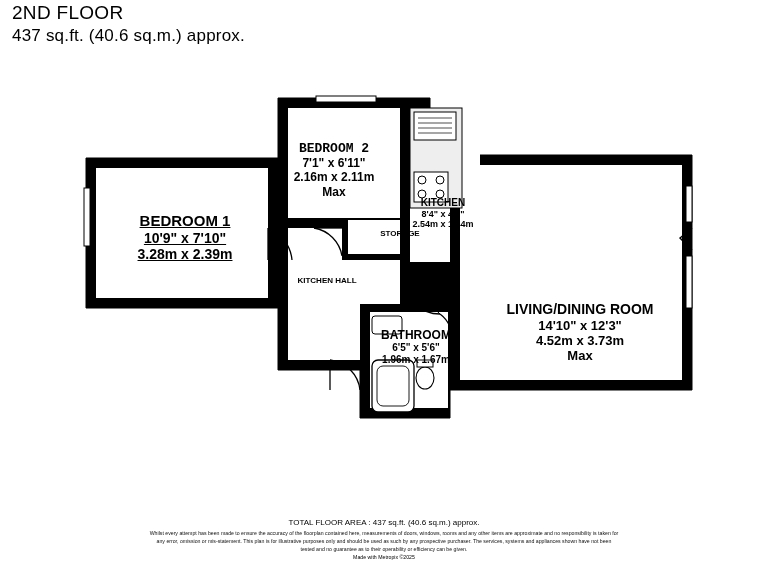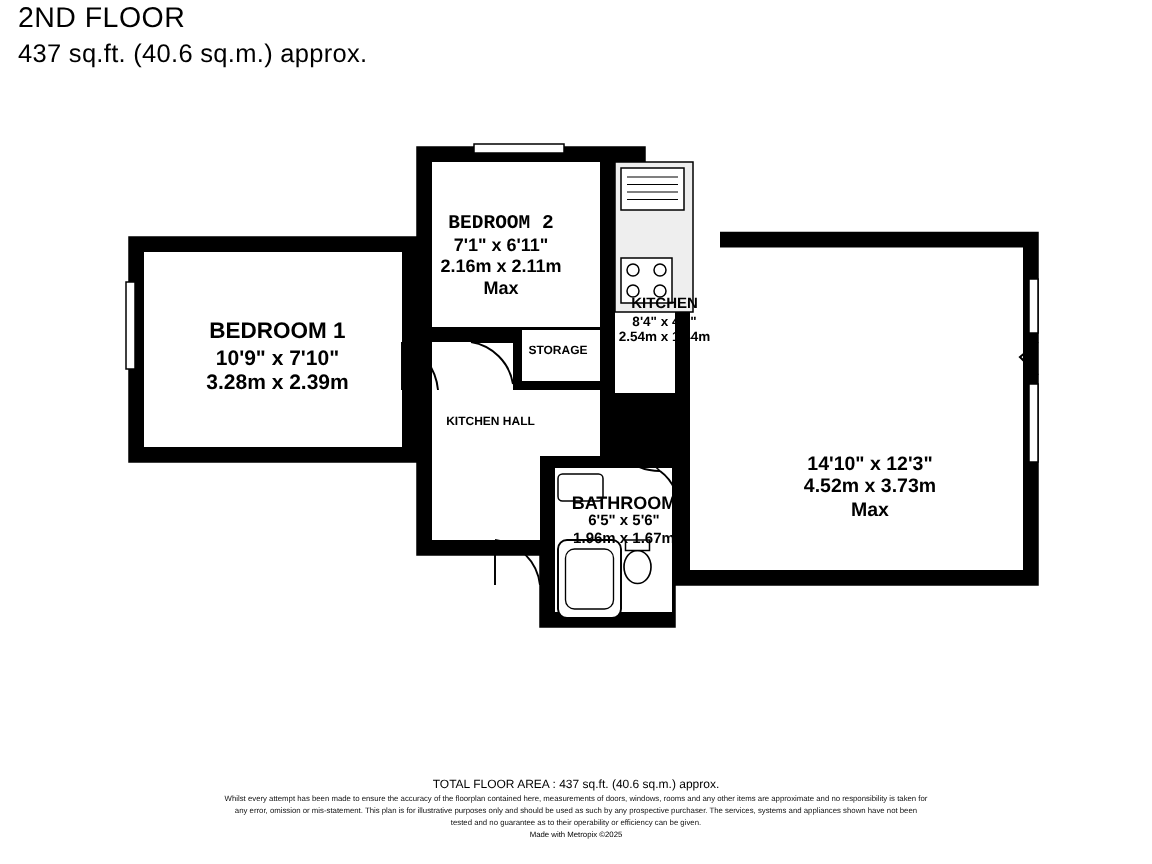--- a/index.html
+++ b/index.html
@@ -49,37 +49,37 @@
     position: absolute;
     text-align: center;
     line-height: 1.18;
     white-space: nowrap;
   }
   .lbl .name {
     font-weight: bold;
   }
 
   
-  .lbl-bed1 { left: 90px; top: 152px; width: 190px; }
+  .lbl-bed1 { left: 90px; top: 152px; width: 190px; text-decoration: underline; }
   .lbl-bed1 .name { font-size: 15px; }
   .lbl-bed1 .dim  { font-size: 14px; font-weight: bold; }
 
   
   .lbl-bed2 { left: 250px; top: 81px; width: 168px; }
   .lbl-bed2 .name { font-size: 13px; font-family: Liberation Mono, monospace; }
   .lbl-bed2 .dim  { font-size: 12px; font-weight: bold; }
   .lbl-bed2 .max  { font-size: 12px; font-weight: bold; }
 
   
   .lbl-kitchen { left: 388px; top: 137px; width: 110px; }
   .lbl-kitchen .name { font-size: 10px; }
   .lbl-kitchen .dim  { font-size: 9px; font-weight: bold; }
 
   
-  .lbl-storage { left: 342px; top: 169px; width: 60px; }
+  .lbl-storage { left: 342px; top: 169px; width: 60px; padding-left: 28px; }
   .lbl-storage .name { font-size: 8px; }
 
   
   .lbl-hall { left: 272px; top: 216px; width: 110px; }
   .lbl-hall .name { font-size: 8px; }
 
   
   .lbl-bath { left: 358px; top: 268px; width: 116px; }
   .lbl-bath .name { font-size: 12px; }
   .lbl-bath .dim  { font-size: 10px; font-weight: bold; }
@@ -270,20 +270,21 @@
     <div class="name">KITCHEN HALL</div>
   </div>
 
   <div class="lbl lbl-bath">
     <div class="name">BATHROOM</div>
     <div class="dim">6'5"  x 5'6"</div>
     <div class="dim">1.96m  x 1.67m</div>
   </div>
 
   <div class="lbl lbl-living">
+    <div class="name">LIVING/DINING ROOM</div>
     <div class="dim">14'10"  x 12'3"</div>
     <div class="dim">4.52m  x 3.73m</div>
     <div class="max">Max</div>
   </div>
 </div>
 
 <div class="footer">
   <div class="total">TOTAL FLOOR AREA : 437 sq.ft. (40.6 sq.m.) approx.</div>
   <div class="disclaimer">Whilst every attempt has been made to ensure the accuracy of the floorplan contained here, measurements of doors, windows, rooms and any other items are approximate and no responsibility is taken for any error, omission or mis-statement. This plan is for illustrative purposes only and should be used as such by any prospective purchaser. The services, systems and appliances shown have not been tested and no guarantee as to their operability or efficiency can be given.</div>
   <div class="made">Made with Metropix ©2025</div>

